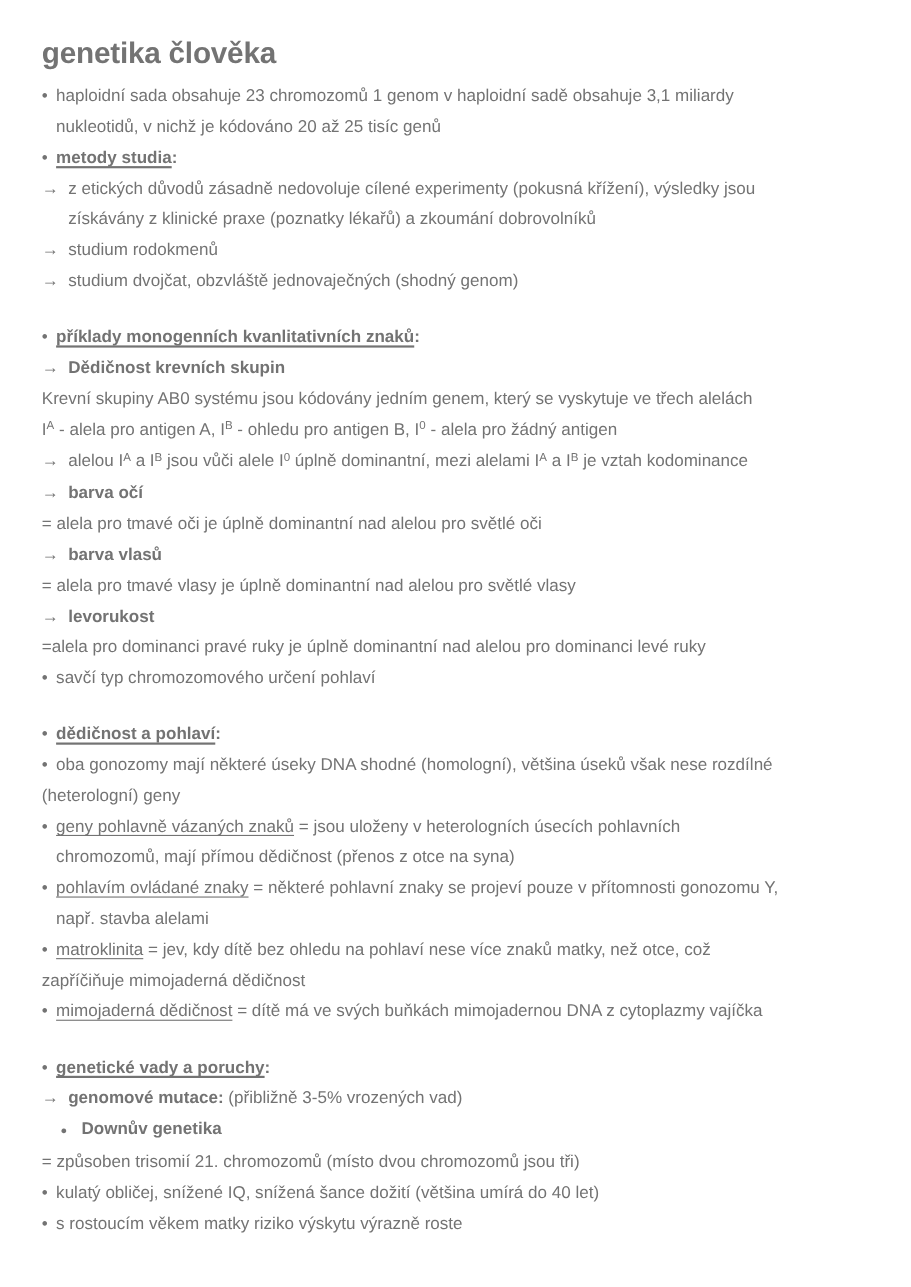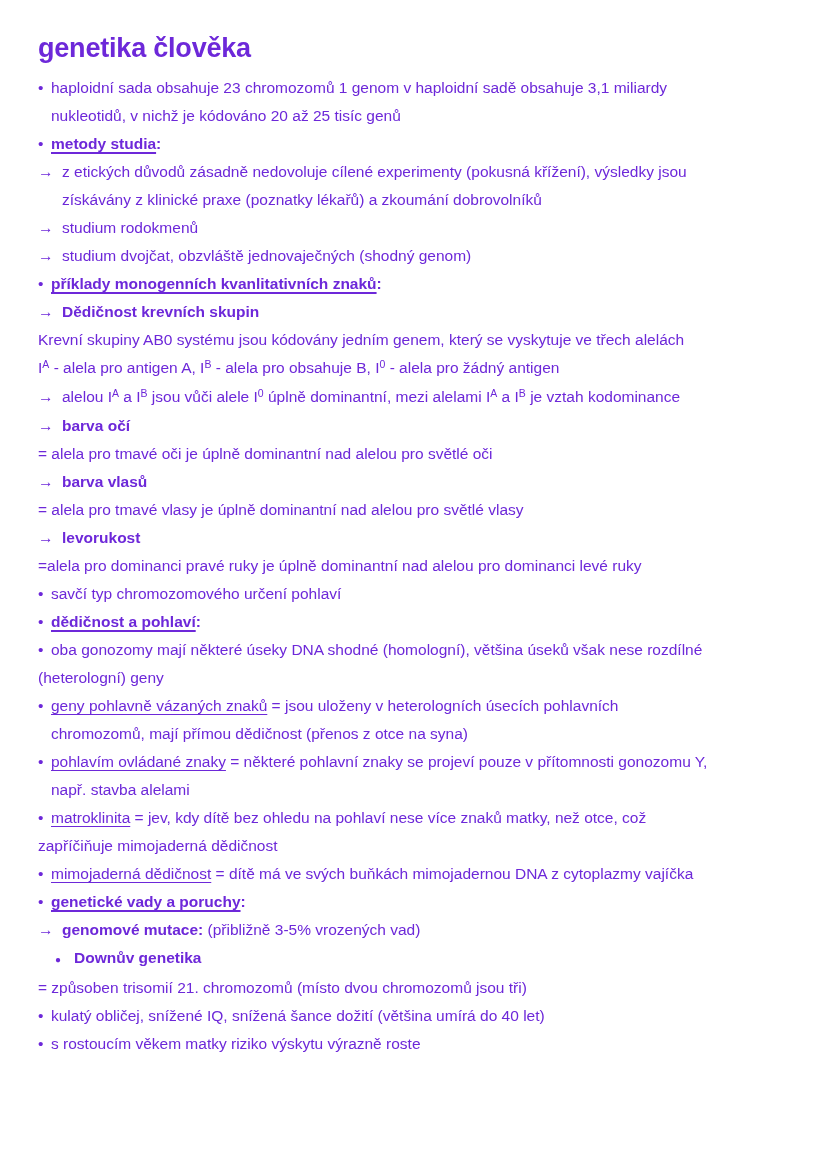--- a/index.html
+++ b/index.html
@@ -10,32 +10,32 @@
   .page {
     position: relative;
     width: 828px;
     height: 1170px;
     box-sizing: border-box;
     background: #ffffff;
     padding: 32px 32px 0 38px;
     font-family: "Liberation Sans", "DejaVu Sans", sans-serif;
     font-size: 15.5px;
     line-height: 28px;
-    color: #6d28d9;
+    color: #737373;
     overflow: hidden;
   }
   .doc-title {
     font-size: 27px;
     line-height: 32px;
     font-weight: 700;
     margin: 0 0 10px 0;
     letter-spacing: -0.2px;
   }
   .block { margin: 0; }
-  .block.gap { }
+  .block.gap { margin-top: 23px; }
   .block.hang { display: flex; }
   .block.hang .txt { flex: 1 1 auto; }
   .marker {
     display: inline-block;
     vertical-align: baseline;
   }
   .block.hang .marker { flex: 0 0 auto; }
   .marker.bullet { width: 13px; }
   .marker.arrow  { width: 24px; }
   .disc-row { padding-left: 17px; }
@@ -68,21 +68,21 @@
       <div class="block"><span class="marker bullet">•</span><span class="txt"><span class="b u">metody studia</span><span class="b">:</span></span></div>
       <div class="block hang">
         <span class="marker arrow">→</span>
         <span class="txt"><span> z etických důvodů zásadně nedovoluje cílené experimenty (pokusná křížení), výsledky jsou</span><br><span>získávány z klinické praxe (poznatky lékařů) a zkoumání dobrovolníků</span></span>
       </div>
       <div class="block"><span class="marker arrow">→</span><span class="txt"><span>studium rodokmenů</span></span></div>
       <div class="block"><span class="marker arrow">→</span><span class="txt"><span>studium dvojčat, obzvláště jednovaječných (shodný genom)</span></span></div>
       <div class="block gap"><span class="marker bullet">•</span><span class="txt"><span class="b u">příklady monogenních kvanlitativních znaků</span><span class="b">:</span></span></div>
       <div class="block"><span class="marker arrow">→</span><span class="txt"><span class="b">Dědičnost krevních skupin</span></span></div>
       <div class="block"><span class="txt"><span>Krevní skupiny AB0 systému jsou kódovány jedním genem, který se vyskytuje ve třech alelách</span></span></div>
-      <div class="block"><span class="txt"><span>I</span><span class="sup">A</span><span> - alela pro antigen A, I</span><span class="sup">B</span><span> - alela pro obsahuje B, I</span><span class="sup">0</span><span> - alela pro žádný antigen</span></span></div>
+      <div class="block"><span class="txt"><span>I</span><span class="sup">A</span><span> - alela pro antigen A, I</span><span class="sup">B</span><span> - ohledu pro antigen B, I</span><span class="sup">0</span><span> - alela pro žádný antigen</span></span></div>
       <div class="block hang">
         <span class="marker arrow">→</span>
         <span class="txt"><span>alelou I</span><span class="sup">A</span><span> a I</span><span class="sup">B</span><span> jsou vůči alele I</span><span class="sup">0</span><span> úplně dominantní, mezi alelami I</span><span class="sup">A</span><span> a I</span><span class="sup">B</span><span> je vztah kodominance</span></span>
       </div>
       <div class="block"><span class="marker arrow">→</span><span class="txt"><span class="b">barva očí</span></span></div>
       <div class="block"><span class="txt"><span>= alela pro tmavé oči je úplně dominantní nad alelou pro světlé oči</span></span></div>
       <div class="block"><span class="marker arrow">→</span><span class="txt"><span class="b">barva vlasů</span></span></div>
       <div class="block"><span class="txt"><span>= alela pro tmavé vlasy je úplně dominantní nad alelou pro světlé vlasy</span></span></div>
       <div class="block"><span class="marker arrow">→</span><span class="txt"><span class="b">levorukost</span></span></div>
       <div class="block"><span class="txt"><span>=alela pro dominanci pravé ruky je úplně dominantní nad alelou pro dominanci levé ruky</span></span></div>

